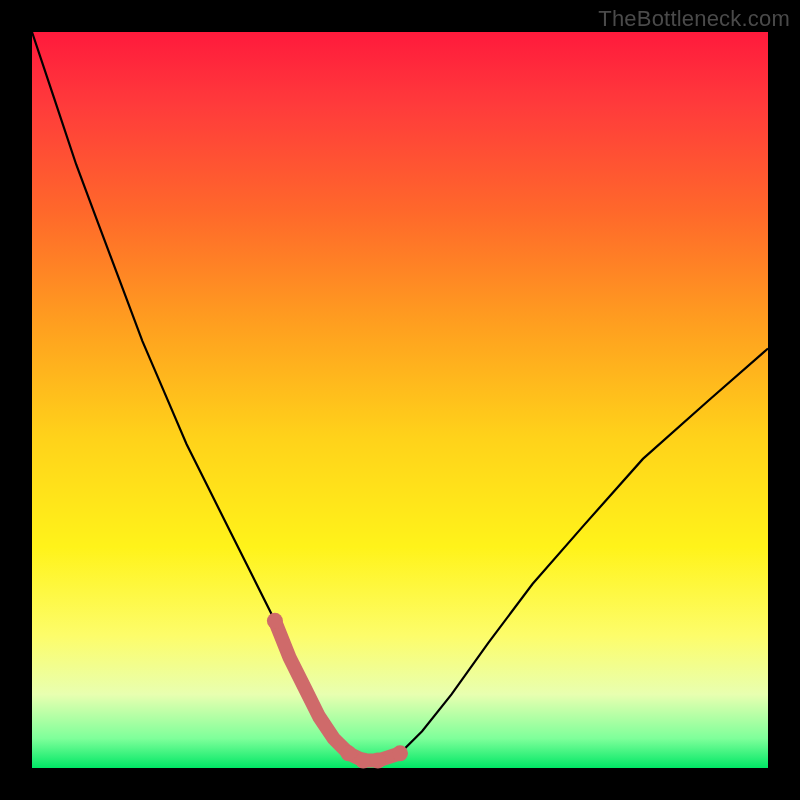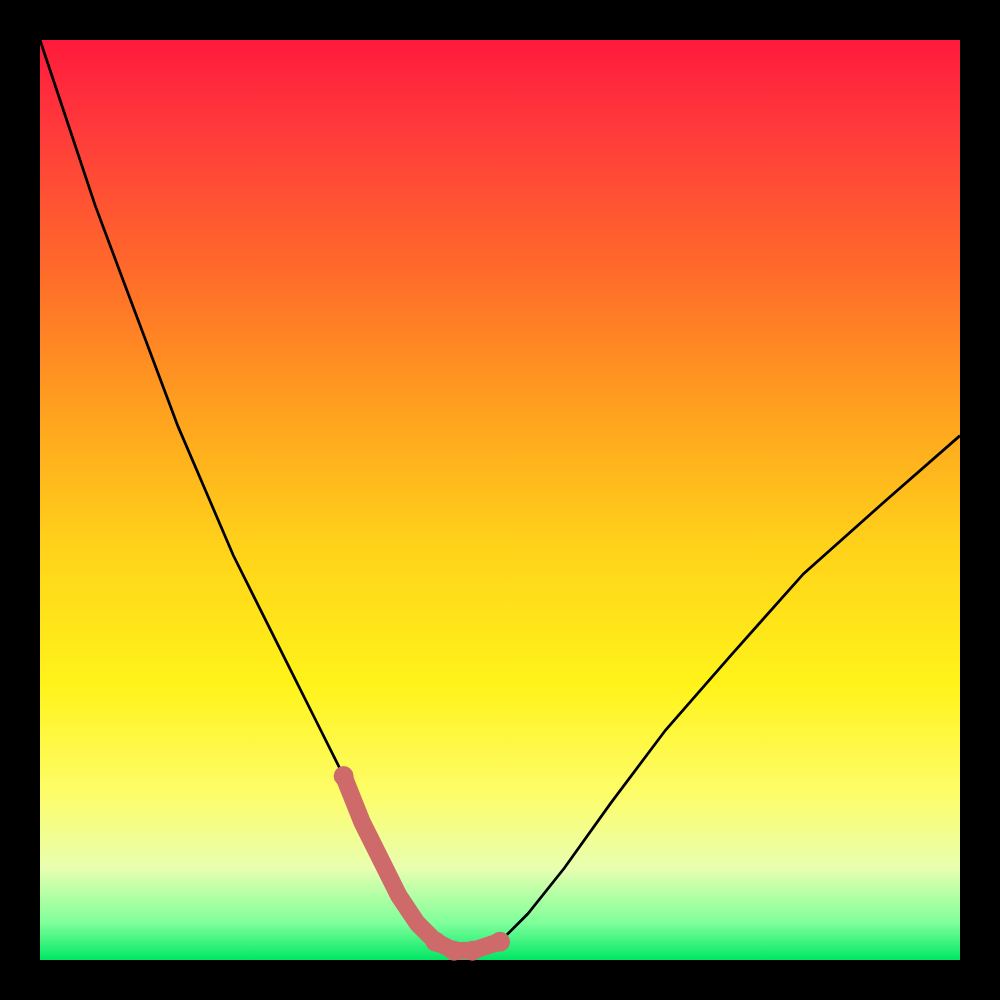--- a/index.html
+++ b/index.html
@@ -65,20 +65,21 @@
     stroke-linejoin: round;
   }
   .bottom-dot {
     fill: #cf6a6a;
   }
 </style>
 </head>
 <body>
 
 <div class="frame">
+  <div class="watermark">TheBottleneck.com</div>
 
   <div class="plot">
     <svg class="curve-layer" viewBox="0 0 736 736" preserveAspectRatio="none">
       <path id="main-curve" class="curve" d="M0.0 0.0 L22.1 66.2 L44.2 132.5 L66.2 191.4 L88.3 250.2 L110.4 309.1 L132.5 360.6 L154.6 412.2 L176.6 456.3 L198.7 500.5 L220.8 544.6 L242.9 588.8 L257.6 625.6 L272.3 655.0 L287.0 684.5 L301.8 706.6 L316.5 721.3 L331.2 728.6 L345.9 728.6 L368.0 721.3 L390.1 699.2 L419.5 662.4 L456.3 610.9 L500.5 552.0 L552.0 493.1 L610.9 426.9 L677.1 368.0 L736.0 316.5 "></path>
       <path id="hl-curve" class="bottom-hl" d="M242.9 588.8 L257.6 625.6 L272.3 655.0 L287.0 684.5 L301.8 706.6 L316.5 721.3 L331.2 728.6 L345.9 728.6 L368.0 721.3 "></path>
       <g id="hl-dots">
           <circle cx="242.9" cy="588.8" r="8" class="bottom-dot"></circle>
           <circle cx="316.5" cy="721.3" r="8" class="bottom-dot"></circle>
           <circle cx="331.2" cy="728.6" r="8" class="bottom-dot"></circle>
           <circle cx="345.9" cy="728.6" r="8" class="bottom-dot"></circle>

